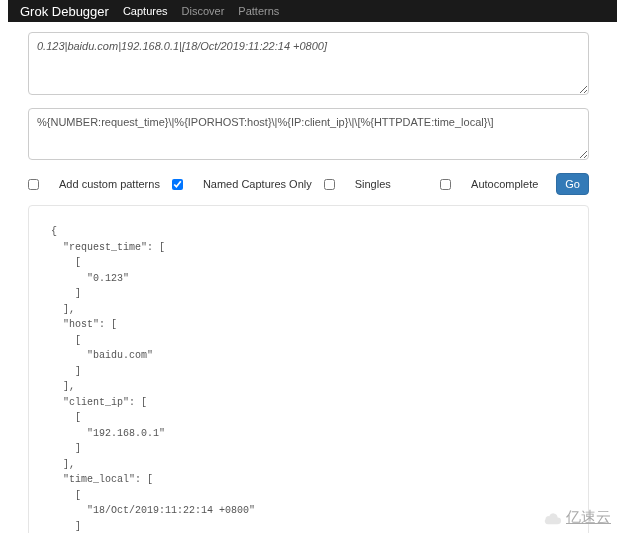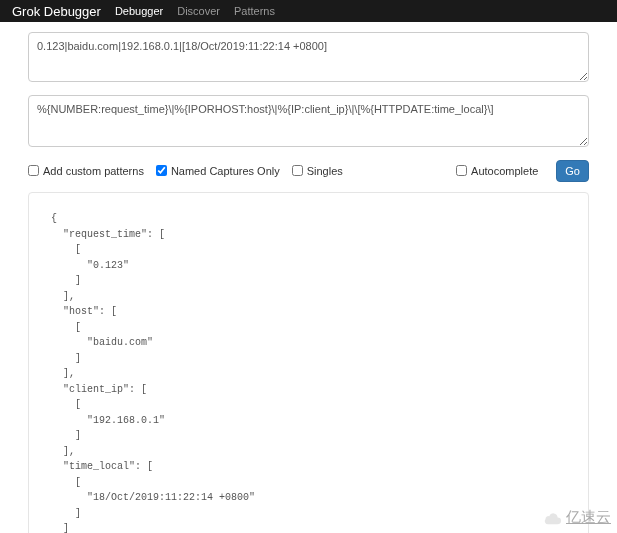--- a/index.html
+++ b/index.html
@@ -1,40 +1,40 @@
 <!DOCTYPE html>
 <html><head>
   <meta charset="utf-8">
   <style>
     * { box-sizing: border-box; margin: 0; padding: 0; }
     body { font-family: "Helvetica Neue", Helvetica, Arial, sans-serif; font-size: 12px; background: #fff; color: #333; width: 617px; }
-    .navbar { background: #1a1a1a; height: 22px; display: flex; align-items: center; padding: 11px 12px; }
+    .navbar { background: #1a1a1a; height: 22px; display: flex; align-items: center; padding: 11px 12px; margin-left: 8px; }
     .brand { color: #fff; font-size: 13px; margin-right: 14px; font-weight: 400; }
     .nav-item { color: #999; font-size: 11px; margin-right: 14px; cursor: pointer; text-decoration: none; }
     .nav-item.active { color: #fff; }
     .container { padding: 10px 28px 20px 28px; }
     .input-box { width: 100%; border: 1px solid #ccc; border-radius: 4px; padding: 6px 8px; font-size: 11px; color: #555; font-family: inherit; resize: vertical; margin-bottom: 10px; line-height: 1.4; }
-    .input-box.top { height: 50px; }
+    .input-box.top { height: 63px; font-style: italic; }
     .input-box.mid { height: 52px; }
     .options-row { display: flex; align-items: center; font-size: 11px; color: #333; margin-bottom: 10px; flex-wrap: nowrap; }
-    .opt { display: flex; align-items: flex-start; margin-right: 12px; white-space: nowrap; }
+    .opt { display: flex; align-items: center; margin-right: 12px; white-space: nowrap; gap: 16px; }
     .opt input { margin-right: 4px; width: 11px; height: 11px; }
     .spacer { flex: 1; }
     .go-btn { background: #337ab7; color: #fff; border: 1px solid #2e6da4; border-radius: 4px; padding: 4px 8px; font-size: 11px; cursor: pointer; margin-left: 6px; }
     .result-panel { border: 1px solid #e5e5e5; border-radius: 4px; padding: 18px 22px; background: #fff; min-height: 280px; }
     .result-pre { font-family: Menlo, Consolas, "Courier New", monospace; font-size: 10px; line-height: 1.55; color: #555; white-space: pre; }
     .watermark { position: fixed; right: 6px; bottom: 6px; font-size: 15px; color: #aaa; display:flex; align-items:center; gap:4px; font-family: sans-serif; text-decoration: underline; }
     .watermark svg { opacity: 0.5; width:20px; height:14px; }
   </style>
 </head>
 <body>
 
 <div class="navbar">
   <span class="brand">Grok Debugger</span>
-  <a class="nav-item active">Debugger</a>
+  <a class="nav-item active">Captures</a>
   <a class="nav-item">Discover</a>
   <a class="nav-item">Patterns</a>
 </div>
 
 <div class="container">
 
   <textarea class="input-box top" style="">0.123|baidu.com|192.168.0.1|[18/Oct/2019:11:22:14 +0800]</textarea>
 
   <textarea class="input-box mid" style="">%{NUMBER:request_time}\|%{IPORHOST:host}\|%{IP:client_ip}\|\[%{HTTPDATE:time_local}\]</textarea>
 

